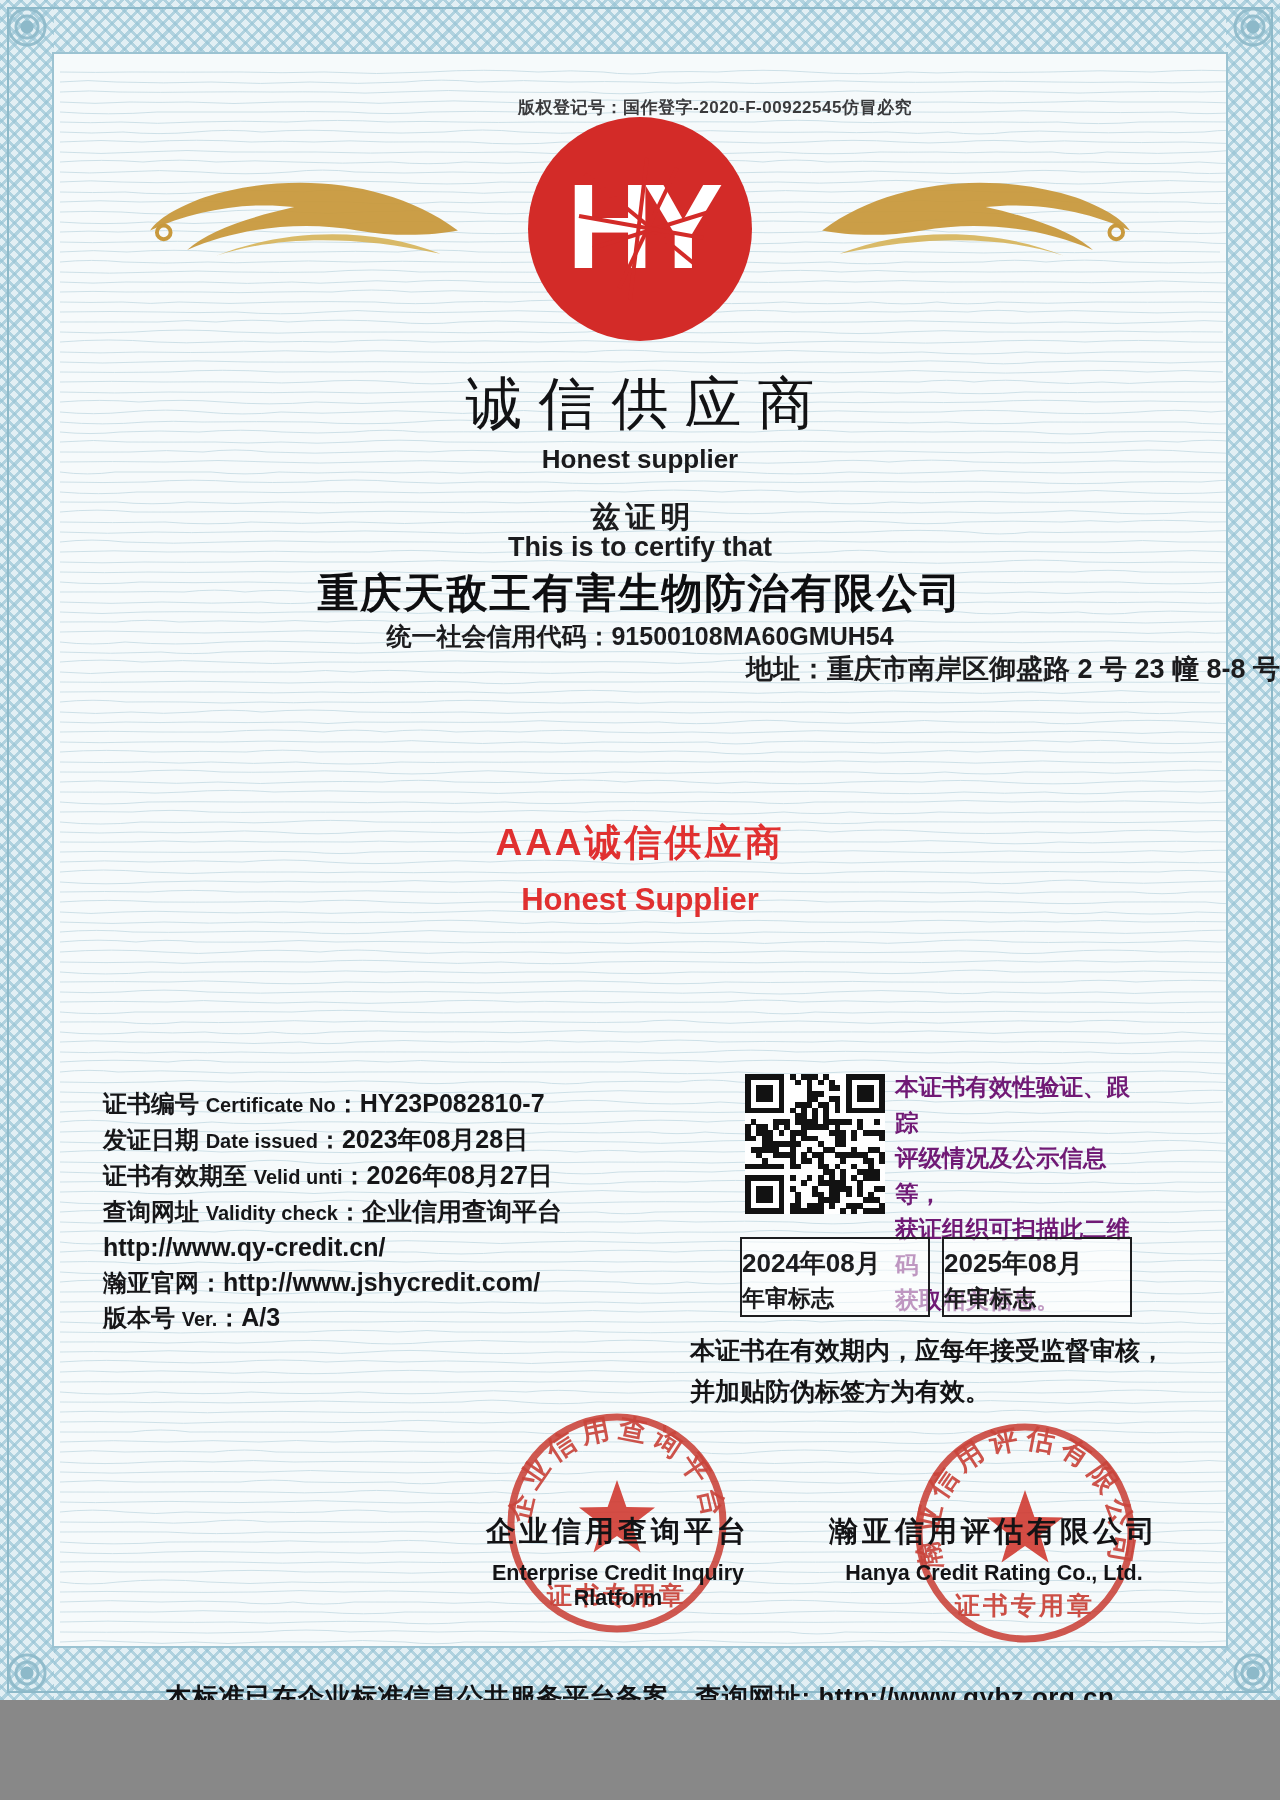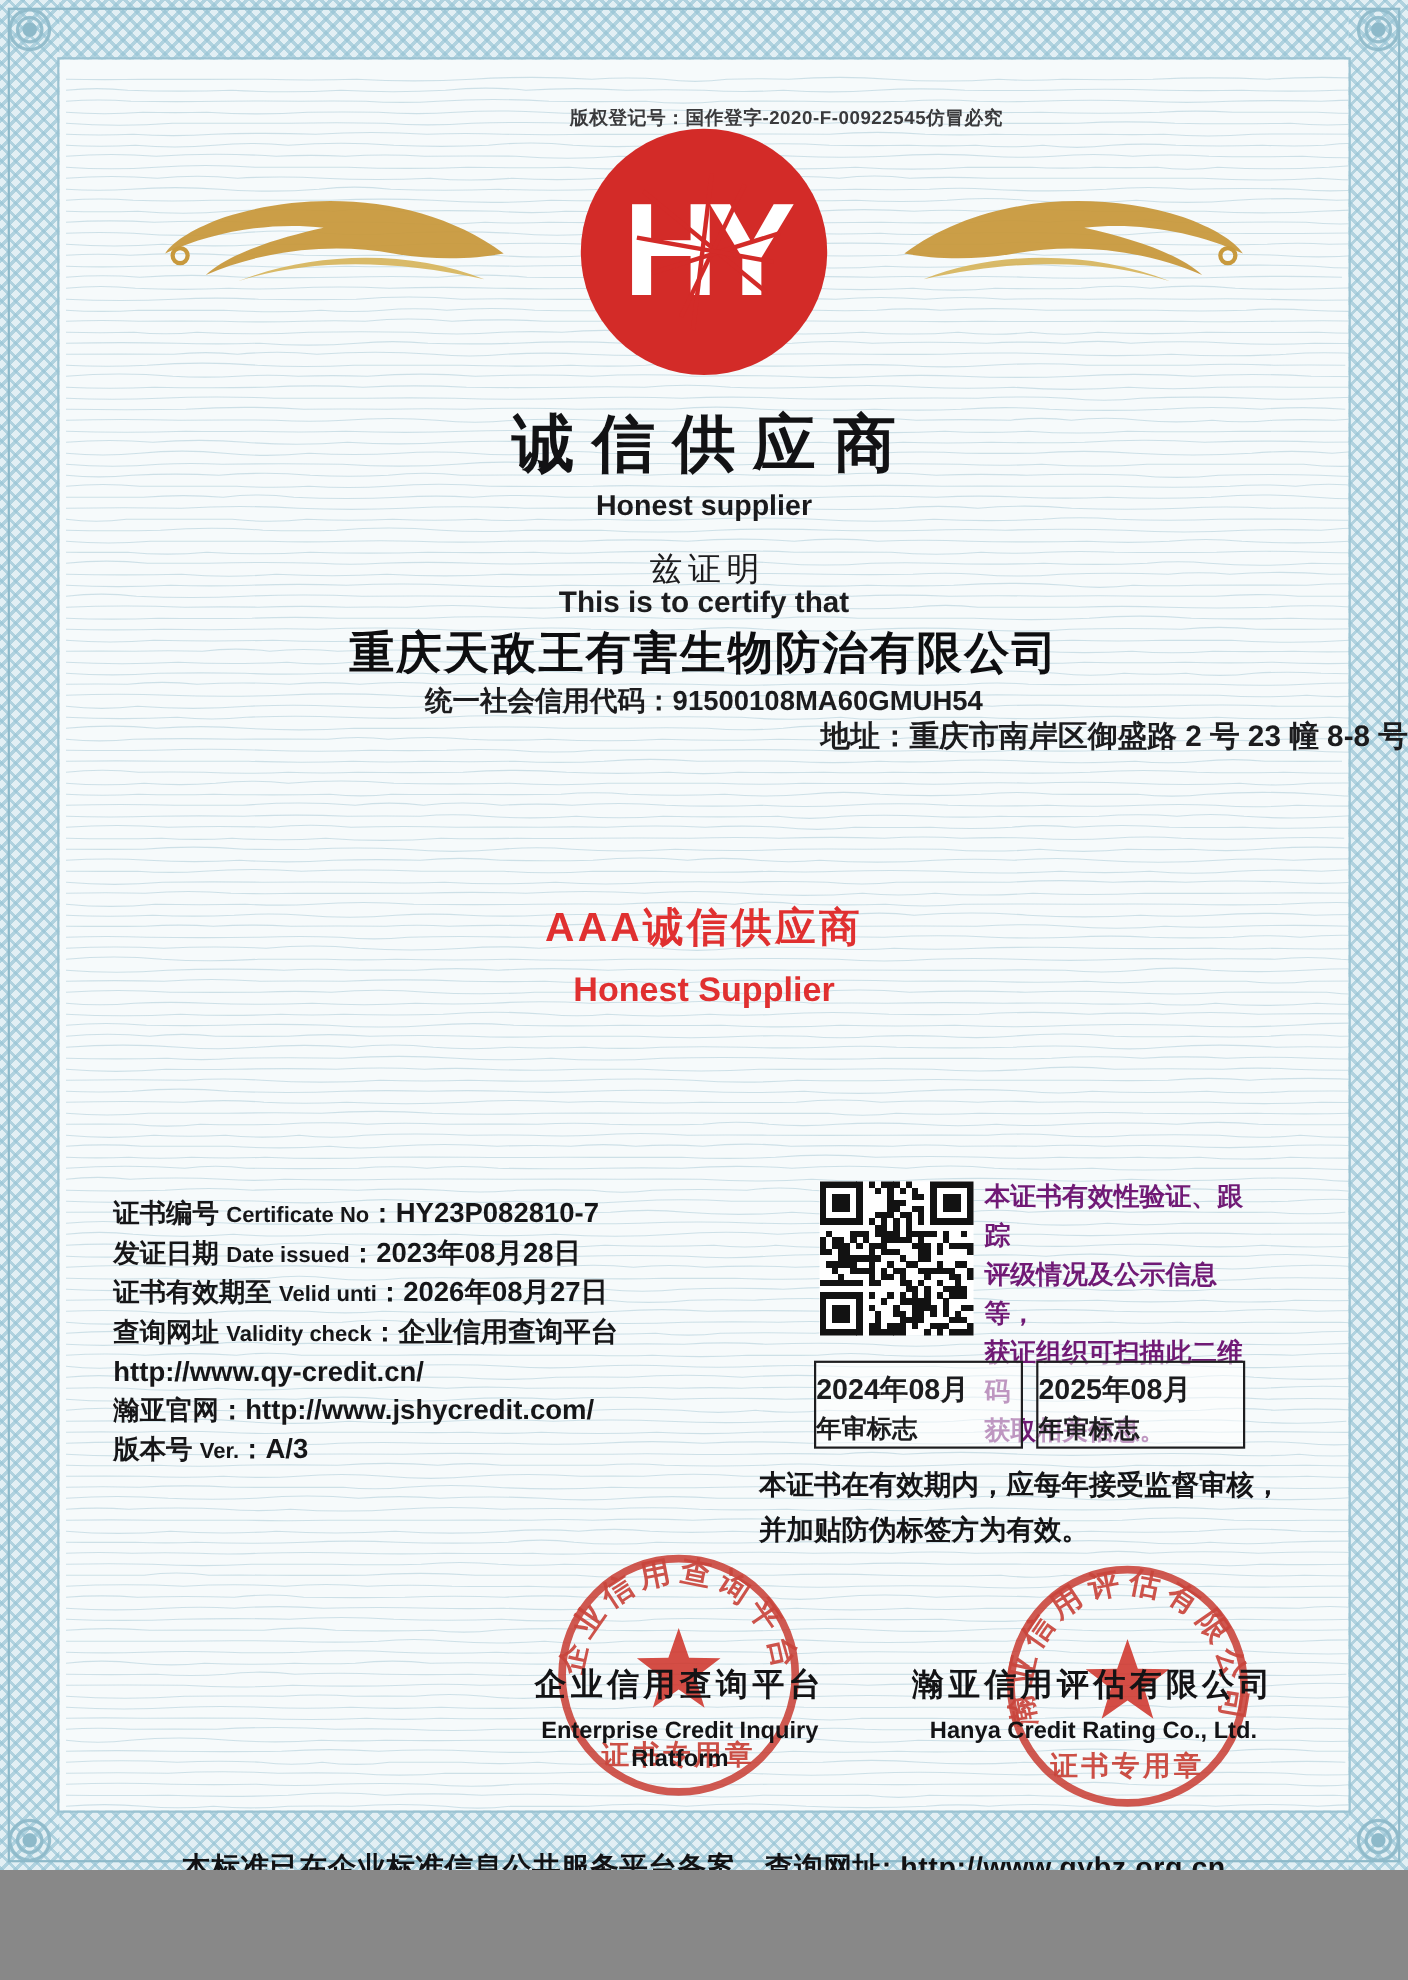--- a/index.html
+++ b/index.html
@@ -33,23 +33,23 @@
   .corner.tl{left:0;top:0;} .corner.tr{right:0;top:0;}
   .corner.bl{left:0;bottom:0;} .corner.br{right:0;bottom:0;}
   
   .abs{position:absolute;z-index:2;}
   .center{left:0;right:0;text-align:center;}
   .copyright{top:96px;padding-left:150px;font-size:17px;font-weight:600;color:#3a3a3c;letter-spacing:.5px;}
   .logo{left:527px;top:116px;width:226px;height:226px;}
   .flourish{top:172px;width:312px;height:112px;}
   .flourish.fl{left:148px;}
   .flourish.fr{right:148px;transform:scaleX(-1);}
-  .title-zh{top:366px;font-size:57px;font-weight:700;letter-spacing:16px;padding-left:16px;color:#121214;}
+  .title-zh{top:366px;font-size:57px;font-weight:400;letter-spacing:16px;padding-left:16px;color:#121214;}
   .title-en{top:444px;font-size:26px;font-weight:600;color:#1a1a1c;}
-  .certify-zh{top:497px;font-size:30px;font-weight:400;letter-spacing:5px;padding-left:6px;}
+  .certify-zh{top:497px;font-size:30px;font-weight:700;letter-spacing:5px;padding-left:6px;}
   .certify-en{top:532px;font-size:27px;font-weight:600;}
   .company{top:566px;font-size:41px;font-weight:800;letter-spacing:2px;color:#0e0e10;}
   .code-line{top:620px;font-size:25px;font-weight:600;}
   .addr-line{top:651px;font-size:27px;font-weight:600;text-align:right;}
   .award-zh{top:818px;font-size:37px;font-weight:700;letter-spacing:3px;color:#e03030;}
   .award-en{top:882px;font-size:31px;font-weight:600;color:#e03030;}
   
   .info{left:103px;top:1086px;width:560px;font-size:24px;line-height:34px;font-weight:600;color:#161618;}
   .info .en{font-size:20px;}
   .info .val{font-size:25px;}

